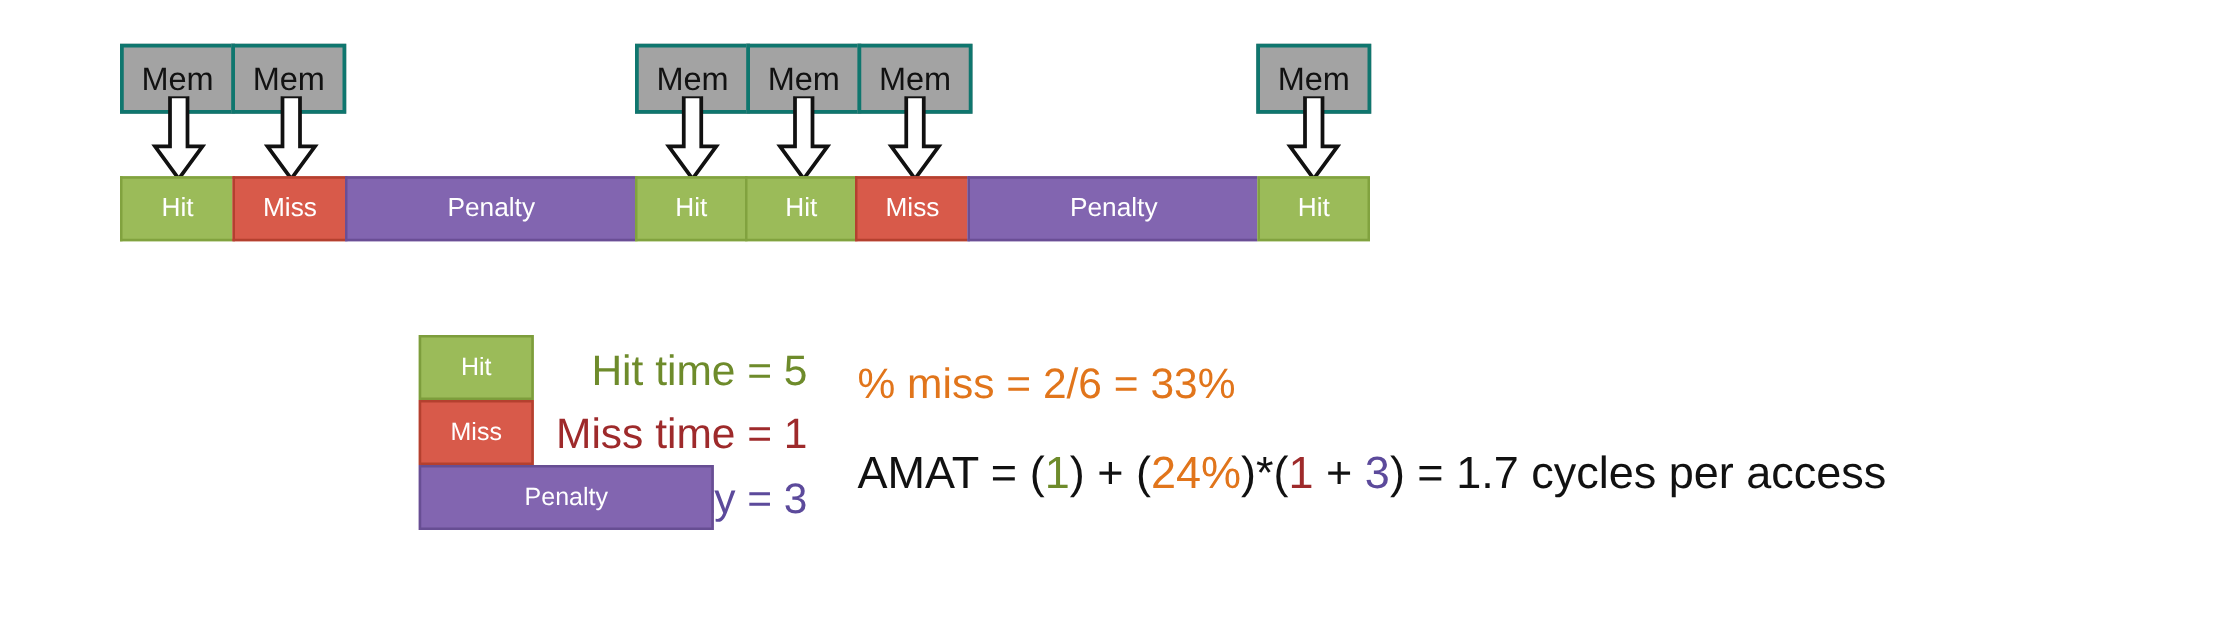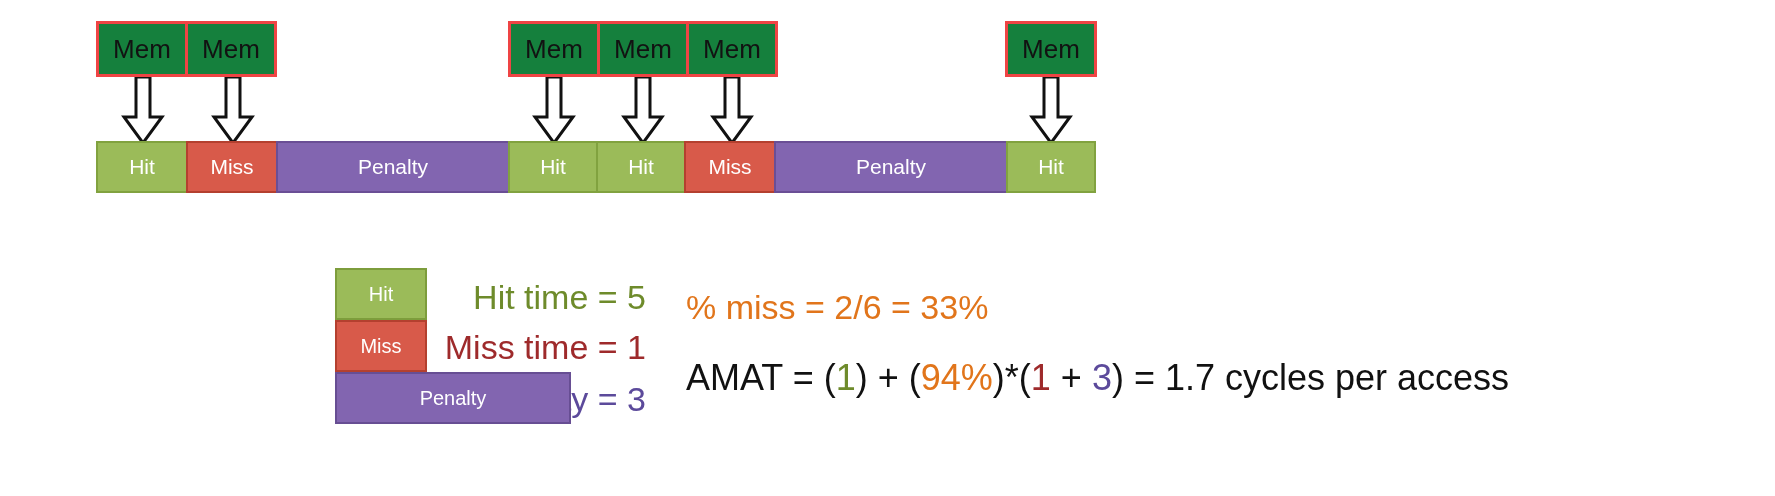--- a/index.html
+++ b/index.html
@@ -9,27 +9,28 @@
     font-family:"Liberation Sans", sans-serif;
     position:relative;
     overflow:hidden;
   }
   .stage{position:absolute;left:0;top:0;width:1775px;height:496px;}
 
   
   .mem-group{position:absolute;display:flex;height:56px;}
   .mem-box{
     width:92px;height:56px;
-    background:#15803d;
-    border:3px solid #ef4444;
+    background:#a3a3a3;
+    border:3px solid #0f766e;
     box-sizing:border-box;
     display:flex;align-items:center;justify-content:center;
     font-size:26px;color:#121212;
     font-family:"Liberation Sans", sans-serif;
     margin-right:-3px;
+    margin-top:14px;
   }
   .mem-box:last-child{margin-right:0;}
 
   
   .arrow{position:absolute;width:46px;height:70px;}
 
   
   .timeline{position:absolute;left:96px;top:141px;height:52px;display:flex;}
   .seg{
     height:52px;box-sizing:border-box;
@@ -153,16 +154,16 @@
     </div>
 
   <div class="legend-blocks" id="legend-blocks">
       <div class="lblock hit" style="left: 0px; top: 0px; width: 92px; height: 52px;">Hit</div>
       <div class="lblock miss" style="left: 0px; top: 52px; width: 92px; height: 52px;">Miss</div>
       <div class="lblock pen" style="left: 0px; top: 104px; width: 236px; height: 52px;">Penalty</div>
     </div>
 
   <div class="formula">
     <div class="f-line f-miss">% miss = 2/6 = 33%</div>
-    <div class="f-line f-amat"><span>AMAT = (</span><span class="c-green">1</span><span>) + (</span><span class="c-orange">94%</span><span>)*(</span><span class="c-red">1</span><span> + </span><span class="c-purple">3</span><span>) = 1.7 cycles per access</span></div>
+    <div class="f-line f-amat"><span>AMAT = (</span><span class="c-green">1</span><span>) + (</span><span class="c-orange">24%</span><span>)*(</span><span class="c-red">1</span><span> + </span><span class="c-purple">3</span><span>) = 1.7 cycles per access</span></div>
   </div>
 
 </div>
 
 </body></html>

